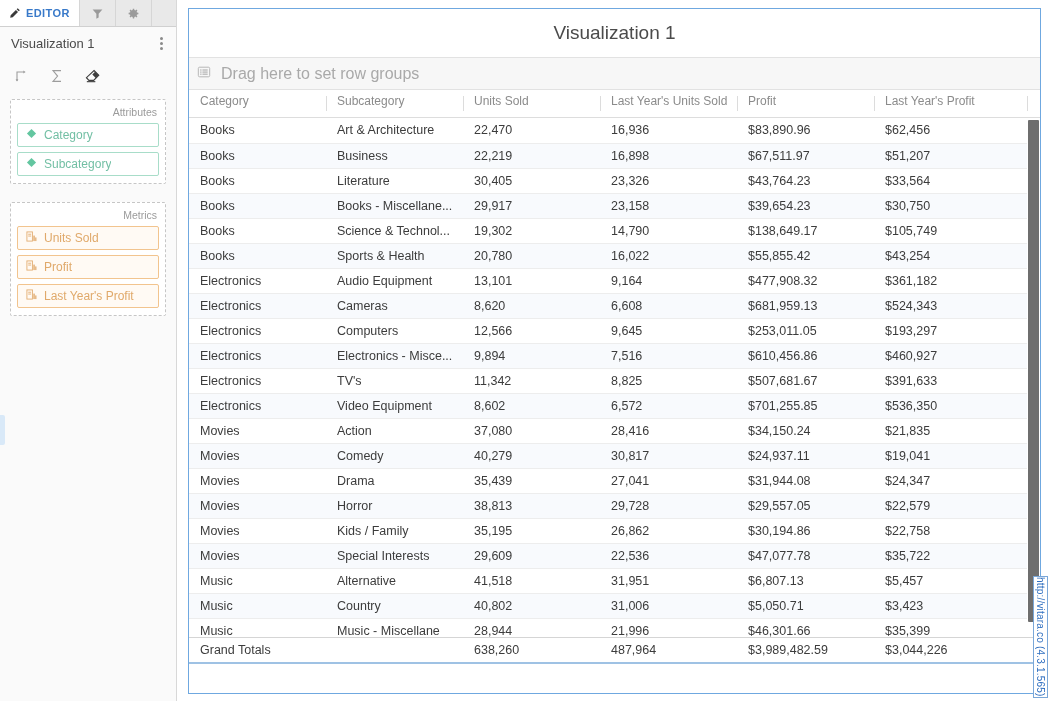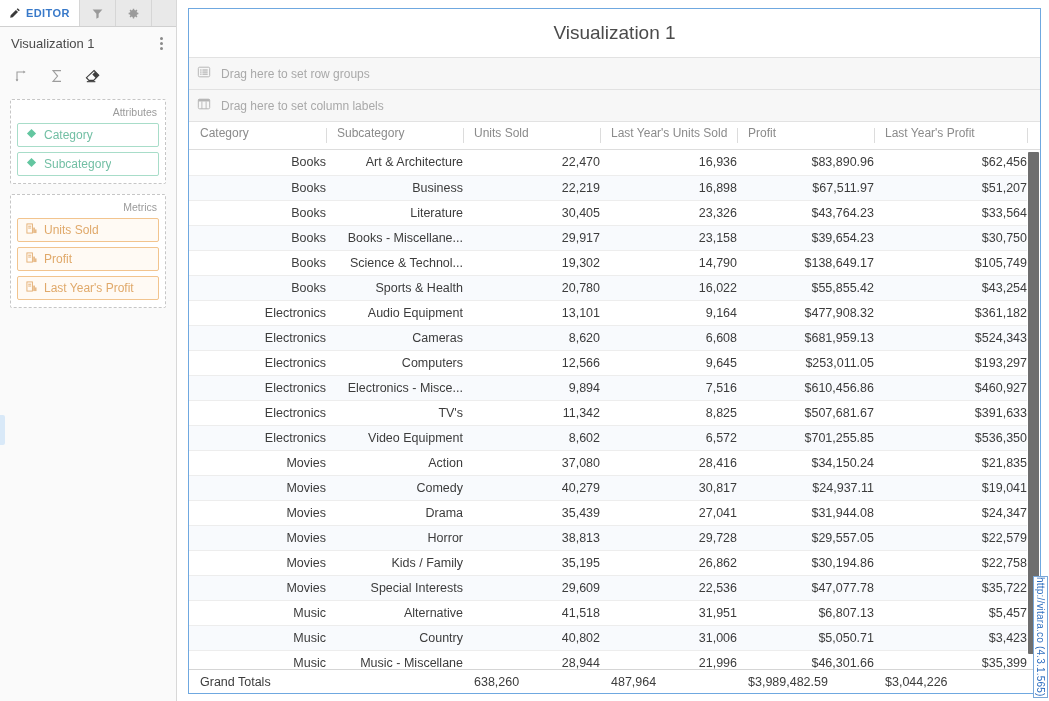--- a/index.html
+++ b/index.html
@@ -66,21 +66,21 @@
     position: absolute; left: 188px; top: 8px; width: 853px; height: 686px;
     background: #ffffff; border: 1px solid #6fa8e0; overflow: hidden;
   }
   #viz-header {
     height: 48px; display: flex; align-items: center; justify-content: center;
     font-size: 19px; color: #4b4b4b; background: #ffffff;
   }
   .drop-bar {
     display: flex; align-items: center; gap: 10px; height: 32px;
     padding-left: 8px; background: #f7f7f7; border-top: 1px solid #e2e2e2;
-    color: #a6a6a6; font-size: 12px;
+    color: #a6a6a6; font-size: 16px;
   }
   .drop-bar .dtext { color: #a9a9a9; }
 
   #grid { position: relative; }
   table.tbl { border-collapse: collapse; table-layout: fixed; width: 853px; font-size: 12.5px; }
   table.tbl col.c0 { width: 137px; }
   table.tbl col.c1 { width: 137px; }
   table.tbl col.c2 { width: 137px; }
   table.tbl col.c3 { width: 137px; }
   table.tbl col.c4 { width: 137px; }
@@ -99,21 +99,21 @@
   thead th.hcorner::before { display: none; }
 
   tbody td {
     height: 25px; padding: 0 0 0 11px; color: #3c3c3c;
     border-bottom: 1px solid #ededed; white-space: nowrap;
     overflow: hidden; text-overflow: ellipsis;
   }
   tbody tr:nth-child(odd) td { background: #ffffff; }
   tbody tr:nth-child(even) td { background: #f8fafd; }
 
-  #body-wrap { position: relative; height: 519px; overflow: hidden; text-align: right; }
+  #body-wrap { position: relative; height: 519px; overflow: hidden; }
 
   #totals-row {
     display: flex; height: 27px; align-items: center;
     border-top: 1px solid #d5d5d5; border-bottom: 2px solid #9fc2e4;
     background: #ffffff; font-size: 12.5px; color: #3c3c3c; width: 853px;
   }
   #totals-row .tc { padding-left: 11px; white-space: nowrap; overflow: hidden; }
 
   #vscroll {
     position: absolute; right: 0; top: 0; width: 13px; height: 519px;
@@ -209,21 +209,21 @@
       <div class="pill attr">
         <span>
           <svg width="11" height="11" viewBox="0 0 12 12">
               <path d="M6 1l5 5-5 5-5-5z" fill="#63c6a0"></path>
             </svg>
         </span>
         <span class="lbl">Subcategory</span>
       </div>
     </div>
 
-    <div class="dropzone" style="margin-top:10px;">
+    <div class="dropzone" style="margin-top:18px;">
       <div class="dz-label">Metrics</div>
       <div class="pill metric">
         <span>
           <svg width="11" height="11" viewBox="0 0 12 12">
               <rect x="1" y="1" width="6" height="10" fill="none" stroke="#e3ae73" stroke-width="1"></rect>
               <rect x="2.4" y="3" width="3.2" height="1" fill="#e3ae73"></rect>
               <rect x="2.4" y="5" width="3.2" height="1" fill="#e3ae73"></rect>
               <rect x="8" y="5" width="1.6" height="6" fill="#e3ae73"></rect>
               <rect x="10" y="7" width="1.4" height="4" fill="#e3ae73"></rect>
             </svg>
@@ -271,30 +271,20 @@
             <rect x="6.2" y="5" width="6" height="1.4" fill="#b4b4b4"></rect>
             <rect x="3.6" y="7.4" width="1.6" height="1.4" fill="#b4b4b4"></rect>
             <rect x="6.2" y="7.4" width="6" height="1.4" fill="#b4b4b4"></rect>
             <rect x="3.6" y="9.8" width="1.6" height="1.4" fill="#b4b4b4"></rect>
             <rect x="6.2" y="9.8" width="6" height="1.4" fill="#b4b4b4"></rect>
           </svg>
       </span>
       <span class="dtext">Drag here to set row groups</span>
     </div>
 
-    <div class="drop-bar">
-      <span>
-        <svg width="14" height="14" viewBox="0 0 16 16">
-            <rect x="1.5" y="2.5" width="13" height="11" rx="1.5" fill="none" stroke="#b4b4b4" stroke-width="1.1"></rect>
-            <rect x="1.5" y="2.5" width="13" height="2.6" fill="#b4b4b4"></rect>
-            <path d="M5.6 5.1v8.4M10.4 5.1v8.4" stroke="#b4b4b4" stroke-width="1"></path>
-          </svg>
-      </span>
-      <span class="dtext">Drag here to set column labels</span>
-    </div>
 
     <div id="grid">
       <table class="tbl">
         <colgroup>
             <col class="c0">
             <col class="c1">
             <col class="c2">
             <col class="c3">
             <col class="c4">
             <col class="c5">

